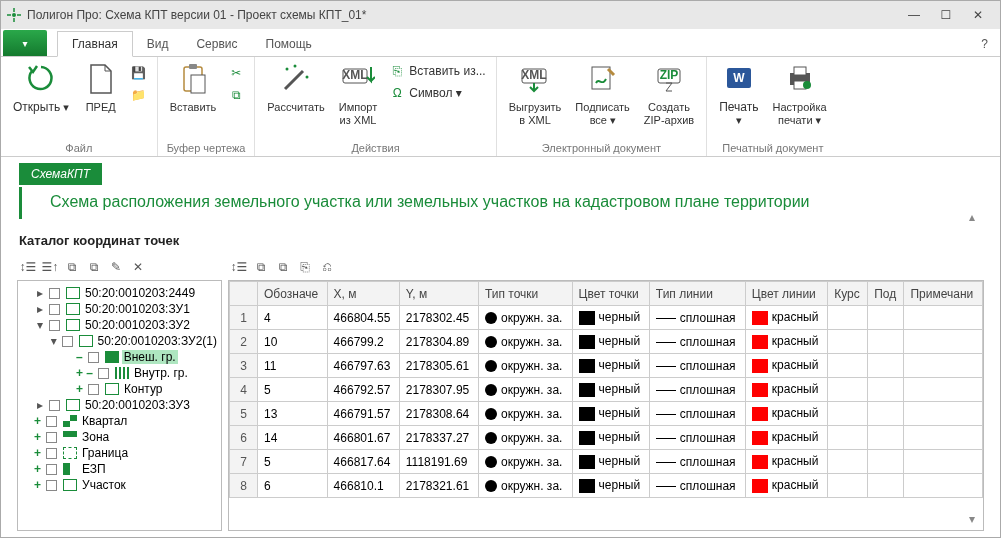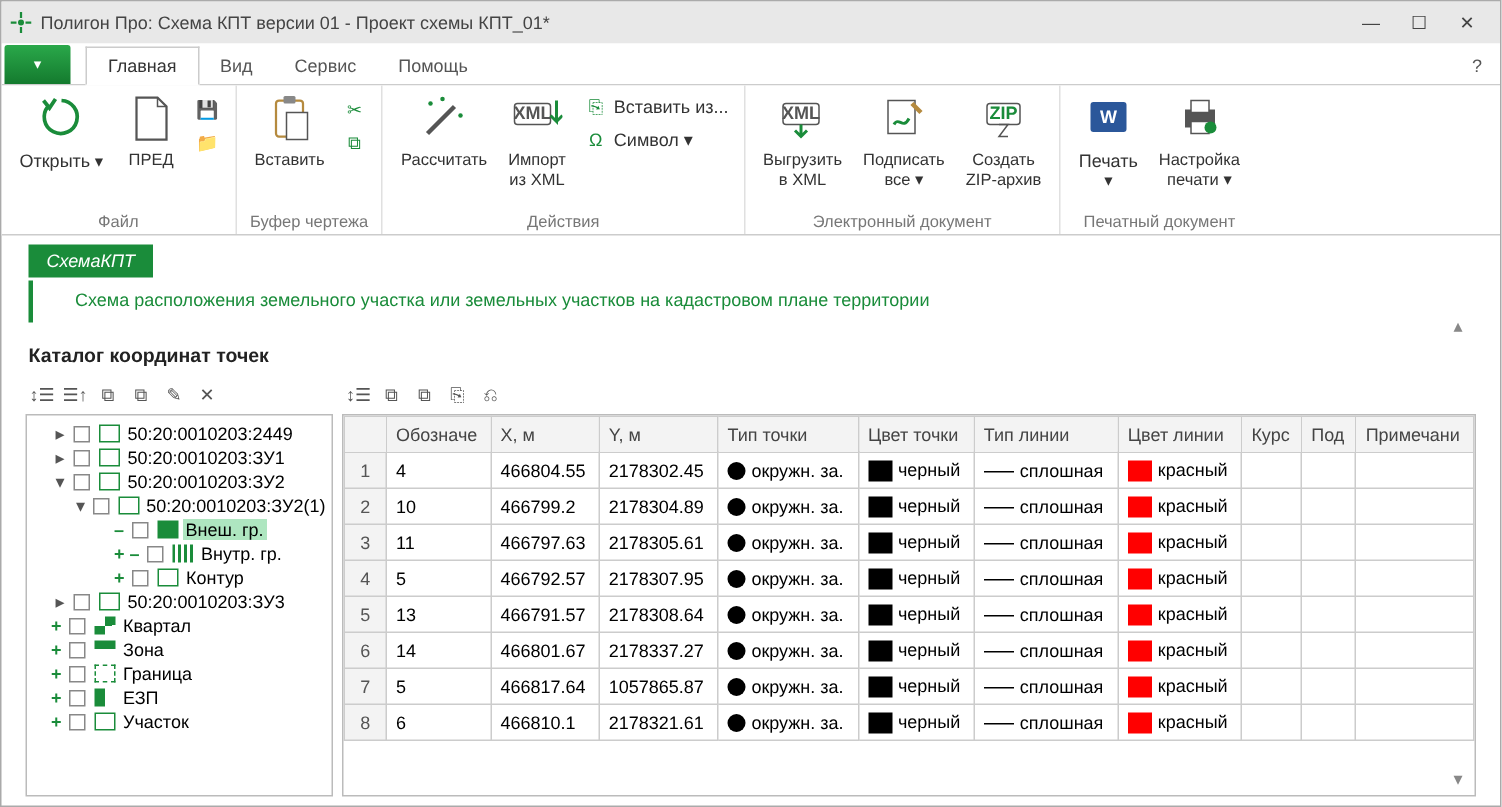--- a/index.html
+++ b/index.html
@@ -21,21 +21,21 @@
 .ribbon-group .group-label { text-align: center; font-size: 11px; color: #777; padding-top: 2px;}
 .rbtn-large { display: flex; flex-direction: column; align-items: center; padding: 2px 6px; cursor: pointer; color: #333; min-width: 48px; }
 .rbtn-large .ic { height: 36px; width: 36px; display: flex; align-items: flex-start; justify-content: center; font-size: 24px; color: #1a8c3a;}
 .rbtn-large .lbl { text-align: center; font-size: 11px; line-height: 13px; margin-top: 2px;}
 .rbtn-small-col { display: flex; flex-direction: column; gap: 2px; }
 .rbtn-small { display: flex; align-items: center; gap: 4px; padding: 2px 4px; cursor: pointer; font-size: 11px; color: #333;}
 .rbtn-small .ic-sm { width: 16px; height: 16px; display: inline-flex; align-items: center; justify-content: center; color: #1a8c3a; font-size: 12px;}
 
 .doc-tabs { padding: 6px 10px 0 18px; font-style: italic; }
 .doc-tab { display: inline-block; background: #1a8c3a; color: #fff; padding: 4px 12px; font-size: 12px;}
-.doc-desc { color: #1a8c3a; padding: 6px 9px 8px 28px; font-size: 12px; border-left: 3px solid #1a8c3a; margin-left: 18px; margin-top: 2px;}
+.doc-desc { color: #1a8c3a; padding: 6px 9px 8px 28px; font-size: 16px; border-left: 3px solid #1a8c3a; margin-left: 18px; margin-top: 2px;}
 
 .section-header { font-weight: bold; font-size: 13px; padding: 14px 18px 6px 18px; color: #222; }
 
 .content { flex: 1; display: flex; padding: 0 16px 6px 16px; gap: 6px; overflow: hidden; }
 .pane { display: flex; flex-direction: column; min-width: 0;}
 .pane-tools { display: flex; gap: 4px; padding: 4px 2px; color: #555;}
 .tool-ic { width: 18px; height: 18px; display: inline-flex; align-items: center; justify-content: center; cursor: pointer; font-size: 12px;}
 .pane-body { border: 1px solid #bbb; flex: 1; overflow: auto; background: #fff;}
 
 .tree { padding: 4px 2px; font-size: 12px;}
@@ -465,21 +465,21 @@
               <td><span class="line-ic"></span>сплошная</td>
               <td><span class="swatch red"></span>красный</td>
               <td></td>
               <td></td>
               <td></td>
             </tr>
             <tr>
               <td class="rh">7</td>
               <td>5</td>
               <td>466817.64</td>
-              <td>1057865.87</td>
+              <td>1118191.69</td>
               <td><span class="dot"></span>окружн. за.</td>
               <td><span class="swatch black"></span>черный</td>
               <td><span class="line-ic"></span>сплошная</td>
               <td><span class="swatch red"></span>красный</td>
               <td></td>
               <td></td>
               <td></td>
             </tr>
             <tr>
               <td class="rh">8</td>

